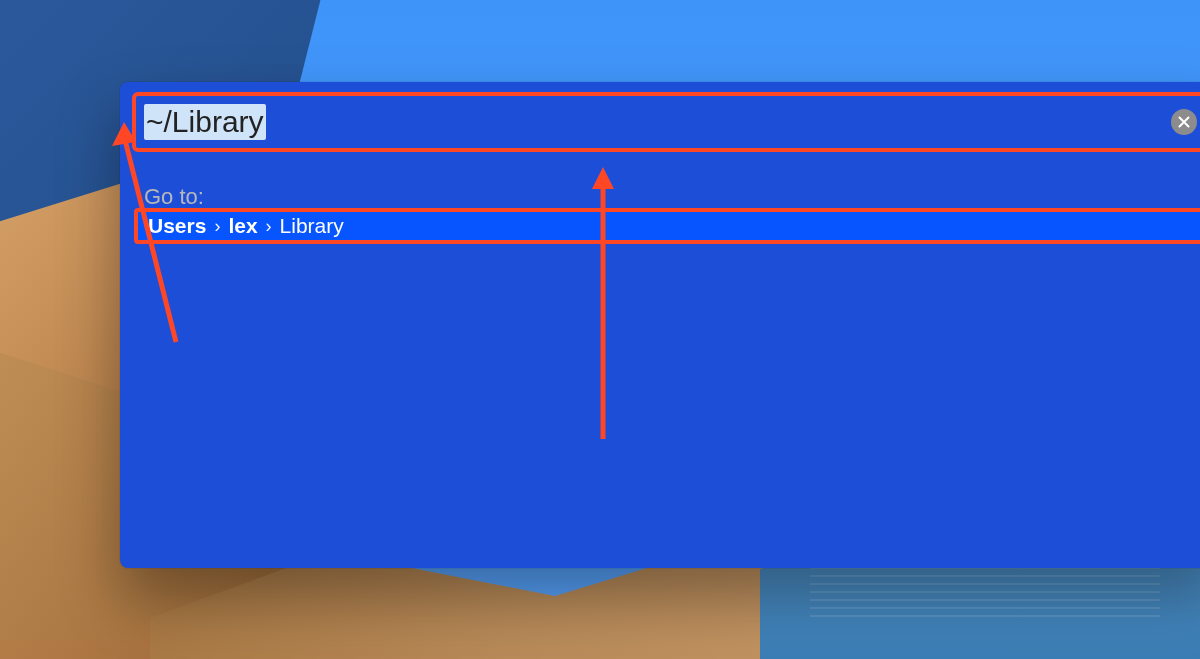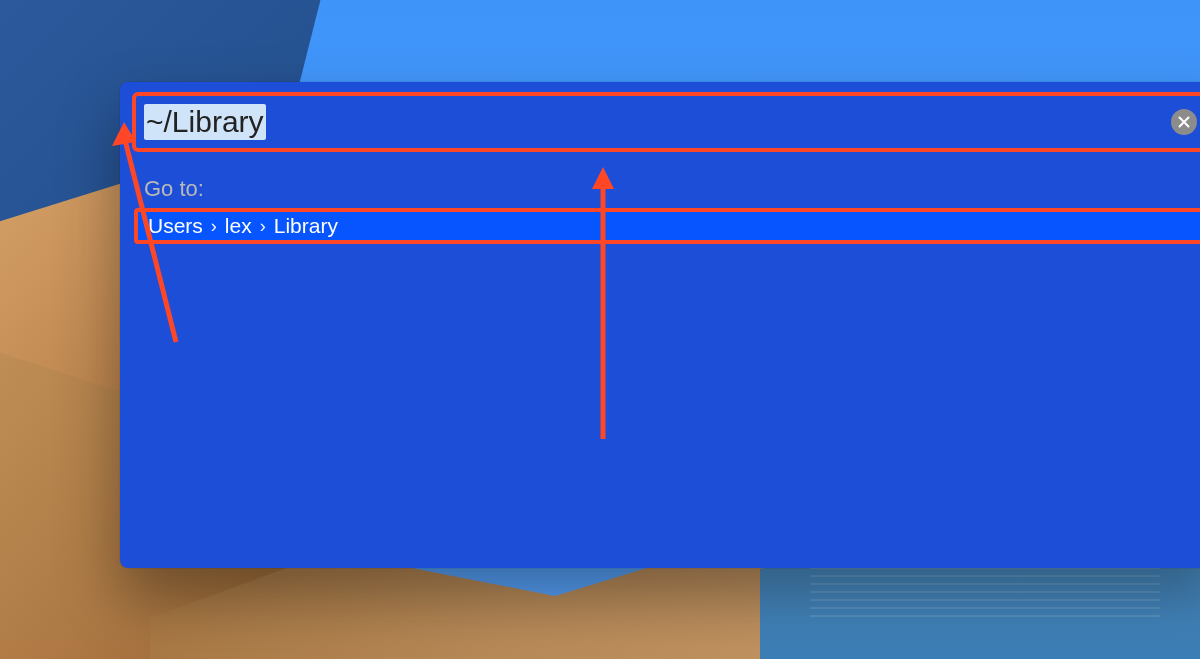--- a/index.html
+++ b/index.html
@@ -104,21 +104,21 @@
       border-radius: 50%;
       background: #8c8c8c;
       display: flex; align-items: center; justify-content: center;
       border: none; cursor: pointer;
       flex-shrink: 0;
     }
     .clear-btn svg { width: 12px; height: 12px; }
 
     .goto-label {
       position: absolute;
-      left: 24px; top: 94px;
+      left: 24px; top: 102px;
       font-size: 22px;
       color: #b8b8b8;
     }
 
     .result-row {
       position: absolute;
       left: 14px; right: 14px; top: 126px;
       height: 36px;
       border: 4px solid #ff4726;
       border-right-width: 5px;
@@ -128,21 +128,21 @@
     .result-inner {
       background: #0655ff;
       height: 100%;
       display: flex;
       align-items: center;
       padding: 0 10px;
       gap: 0;
       color: #fff;
       font-size: 21px;
     }
-    .crumb { font-weight: 400; }
+    .crumb { font-weight: 700; }
     .crumb.bold { font-weight: 400; }
     .chev {
       margin: 0 8px;
       font-size: 18px;
       opacity: .95;
     }
 
     
     .arrow1 {
       position: absolute;

